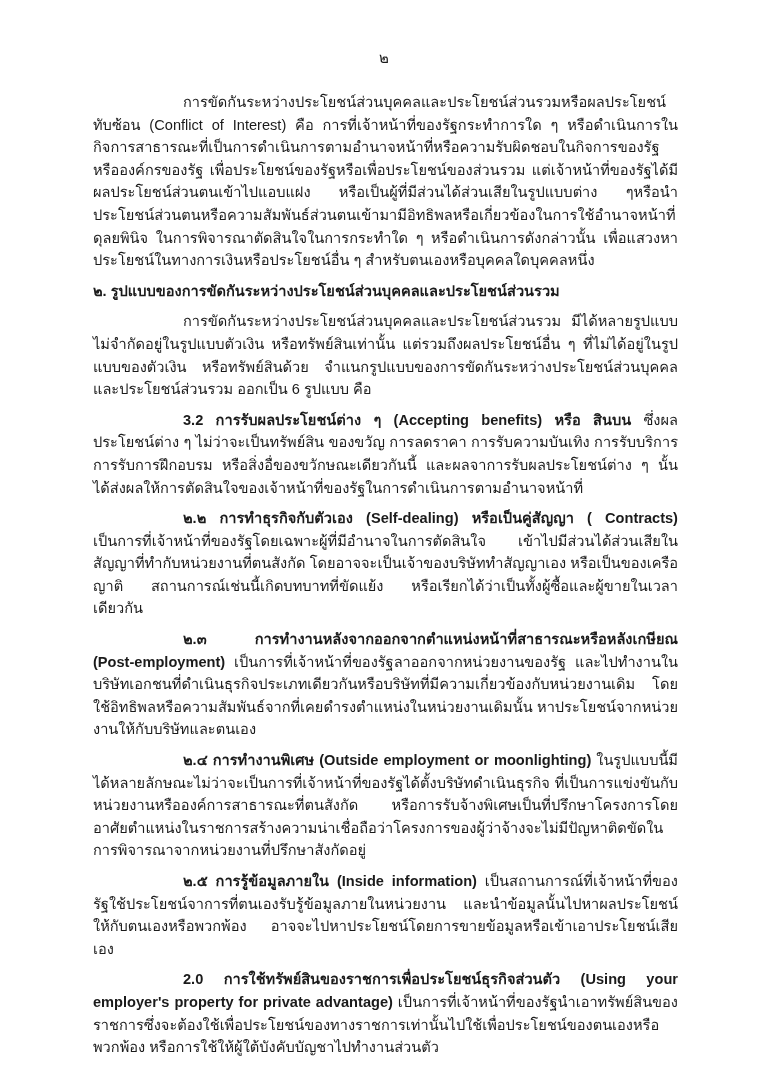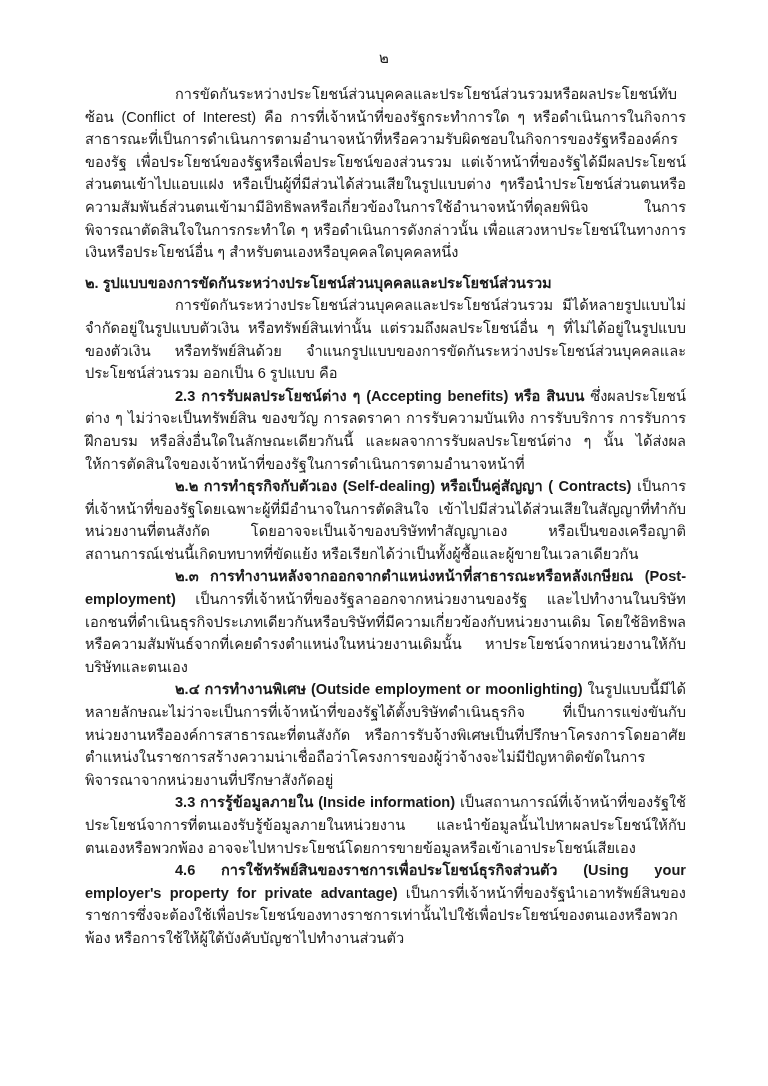--- a/index.html
+++ b/index.html
@@ -29,21 +29,21 @@
   .content {
     position: absolute;
     top: 83px;
     left: 85px;
     width: 601px;
     font-size: 14.6px;
     line-height: 22.6px;
     text-align: justify;
     letter-spacing: 0;
   }
-  .para { margin: 0; padding: 0; }
+  .para { margin: 8px; padding: 0; }
   .indent { text-indent: 90px; }
   .heading {
     font-weight: bold;
     text-indent: 0;
     margin-top: 8px;
   }
   .lead { font-weight: bold; }
 </style>
 </head>
 <body>
@@ -53,27 +53,27 @@
   <div class="page-number">๒</div>
 
   <div class="content">
 
     <p class="para indent">การขัดกันระหว่างประโยชน์ส่วนบุคคลและประโยชน์ส่วนรวมหรือผลประโยชน์ทับซ้อน (Conflict of Interest) คือ การที่เจ้าหน้าที่ของรัฐกระทำการใด ๆ หรือดำเนินการในกิจการสาธารณะที่เป็นการดำเนินการตามอำนาจหน้าที่หรือความรับผิดชอบในกิจการของรัฐหรือองค์กรของรัฐ เพื่อประโยชน์ของรัฐหรือเพื่อประโยชน์ของส่วนรวม แต่เจ้าหน้าที่ของรัฐได้มีผลประโยชน์ส่วนตนเข้าไปแอบแฝง หรือเป็นผู้ที่มีส่วนได้ส่วนเสียในรูปแบบต่าง ๆหรือนำประโยชน์ส่วนตนหรือความสัมพันธ์ส่วนตนเข้ามามีอิทธิพลหรือเกี่ยวข้องในการใช้อำนาจหน้าที่ดุลยพินิจ ในการพิจารณาตัดสินใจในการกระทำใด ๆ หรือดำเนินการดังกล่าวนั้น เพื่อแสวงหาประโยชน์ในทางการเงินหรือประโยชน์อื่น ๆ สำหรับตนเองหรือบุคคลใดบุคคลหนึ่ง</p>
 
     <p class="para heading">๒. รูปแบบของการขัดกันระหว่างประโยชน์ส่วนบุคคลและประโยชน์ส่วนรวม</p>
 
     <p class="para indent">การขัดกันระหว่างประโยชน์ส่วนบุคคลและประโยชน์ส่วนรวม มีได้หลายรูปแบบไม่จำกัดอยู่ในรูปแบบตัวเงิน หรือทรัพย์สินเท่านั้น แต่รวมถึงผลประโยชน์อื่น ๆ ที่ไม่ได้อยู่ในรูปแบบของตัวเงิน หรือทรัพย์สินด้วย จำแนกรูปแบบของการขัดกันระหว่างประโยชน์ส่วนบุคคลและประโยชน์ส่วนรวม ออกเป็น 6 รูปแบบ คือ</p>
 
-    <p class="para indent"><span class="lead">2.3 การรับผลประโยชน์ต่าง ๆ (Accepting benefits) หรือ สินบน</span><span> ซึ่งผลประโยชน์ต่าง ๆ ไม่ว่าจะเป็นทรัพย์สิน ของขวัญ การลดราคา การรับความบันเทิง การรับบริการ การรับการฝึกอบรม หรือสิ่งอื่นใดในลักษณะเดียวกันนี้ และผลจาการรับผลประโยชน์ต่าง ๆ นั้น ได้ส่งผลให้การตัดสินใจของเจ้าหน้าที่ของรัฐในการดำเนินการตามอำนาจหน้าที่</span></p>
+    <p class="para indent"><span class="lead">3.2 การรับผลประโยชน์ต่าง ๆ (Accepting benefits) หรือ สินบน</span><span> ซึ่งผลประโยชน์ต่าง ๆ ไม่ว่าจะเป็นทรัพย์สิน ของขวัญ การลดราคา การรับความบันเทิง การรับบริการ การรับการฝึกอบรม หรือสิ่งอื่ของขวักษณะเดียวกันนี้ และผลจาการรับผลประโยชน์ต่าง ๆ นั้น ได้ส่งผลให้การตัดสินใจของเจ้าหน้าที่ของรัฐในการดำเนินการตามอำนาจหน้าที่</span></p>
 
     <p class="para indent"><span class="lead">๒.๒ การทำธุรกิจกับตัวเอง (Self-dealing) หรือเป็นคู่สัญญา ( Contracts)</span><span> เป็นการที่เจ้าหน้าที่ของรัฐโดยเฉพาะผู้ที่มีอำนาจในการตัดสินใจ เข้าไปมีส่วนได้ส่วนเสียในสัญญาที่ทำกับหน่วยงานที่ตนสังกัด โดยอาจจะเป็นเจ้าของบริษัททำสัญญาเอง หรือเป็นของเครือญาติ สถานการณ์เช่นนี้เกิดบทบาทที่ขัดแย้ง หรือเรียกได้ว่าเป็นทั้งผู้ซื้อและผู้ขายในเวลาเดียวกัน</span></p>
 
     <p class="para indent"><span class="lead">๒.๓ การทำงานหลังจากออกจากตำแหน่งหน้าที่สาธารณะหรือหลังเกษียณ (Post-employment)</span><span> เป็นการที่เจ้าหน้าที่ของรัฐลาออกจากหน่วยงานของรัฐ และไปทำงานในบริษัทเอกชนที่ดำเนินธุรกิจประเภทเดียวกันหรือบริษัทที่มีความเกี่ยวข้องกับหน่วยงานเดิม โดยใช้อิทธิพลหรือความสัมพันธ์จากที่เคยดำรงตำแหน่งในหน่วยงานเดิมนั้น หาประโยชน์จากหน่วยงานให้กับบริษัทและตนเอง</span></p>
 
     <p class="para indent"><span class="lead">๒.๔ การทำงานพิเศษ (Outside employment or moonlighting)</span><span> ในรูปแบบนี้มีได้หลายลักษณะไม่ว่าจะเป็นการที่เจ้าหน้าที่ของรัฐได้ตั้งบริษัทดำเนินธุรกิจ ที่เป็นการแข่งขันกับหน่วยงานหรือองค์การสาธารณะที่ตนสังกัด หรือการรับจ้างพิเศษเป็นที่ปรึกษาโครงการโดยอาศัยตำแหน่งในราชการสร้างความน่าเชื่อถือว่าโครงการของผู้ว่าจ้างจะไม่มีปัญหาติดขัดในการพิจารณาจากหน่วยงานที่ปรึกษาสังกัดอยู่</span></p>
 
-    <p class="para indent"><span class="lead">3.3 การรู้ข้อมูลภายใน (Inside information)</span><span> เป็นสถานการณ์ที่เจ้าหน้าที่ของรัฐใช้ประโยชน์จาการที่ตนเองรับรู้ข้อมูลภายในหน่วยงาน และนำข้อมูลนั้นไปหาผลประโยชน์ให้กับตนเองหรือพวกพ้อง อาจจะไปหาประโยชน์โดยการขายข้อมูลหรือเข้าเอาประโยชน์เสียเอง</span></p>
+    <p class="para indent"><span class="lead">๒.๕ การรู้ข้อมูลภายใน (Inside information)</span><span> เป็นสถานการณ์ที่เจ้าหน้าที่ของรัฐใช้ประโยชน์จาการที่ตนเองรับรู้ข้อมูลภายในหน่วยงาน และนำข้อมูลนั้นไปหาผลประโยชน์ให้กับตนเองหรือพวกพ้อง อาจจะไปหาประโยชน์โดยการขายข้อมูลหรือเข้าเอาประโยชน์เสียเอง</span></p>
 
-    <p class="para indent"><span class="lead">4.6 การใช้ทรัพย์สินของราชการเพื่อประโยชน์ธุรกิจส่วนตัว (Using your employer's property for private advantage)</span><span> เป็นการที่เจ้าหน้าที่ของรัฐนำเอาทรัพย์สินของราชการซึ่งจะต้องใช้เพื่อประโยชน์ของทางราชการเท่านั้นไปใช้เพื่อประโยชน์ของตนเองหรือพวกพ้อง หรือการใช้ให้ผู้ใต้บังคับบัญชาไปทำงานส่วนตัว</span></p>
+    <p class="para indent"><span class="lead">2.0 การใช้ทรัพย์สินของราชการเพื่อประโยชน์ธุรกิจส่วนตัว (Using your employer's property for private advantage)</span><span> เป็นการที่เจ้าหน้าที่ของรัฐนำเอาทรัพย์สินของราชการซึ่งจะต้องใช้เพื่อประโยชน์ของทางราชการเท่านั้นไปใช้เพื่อประโยชน์ของตนเองหรือพวกพ้อง หรือการใช้ให้ผู้ใต้บังคับบัญชาไปทำงานส่วนตัว</span></p>
 
 
   </div>
 </div>
 
 </body></html>

